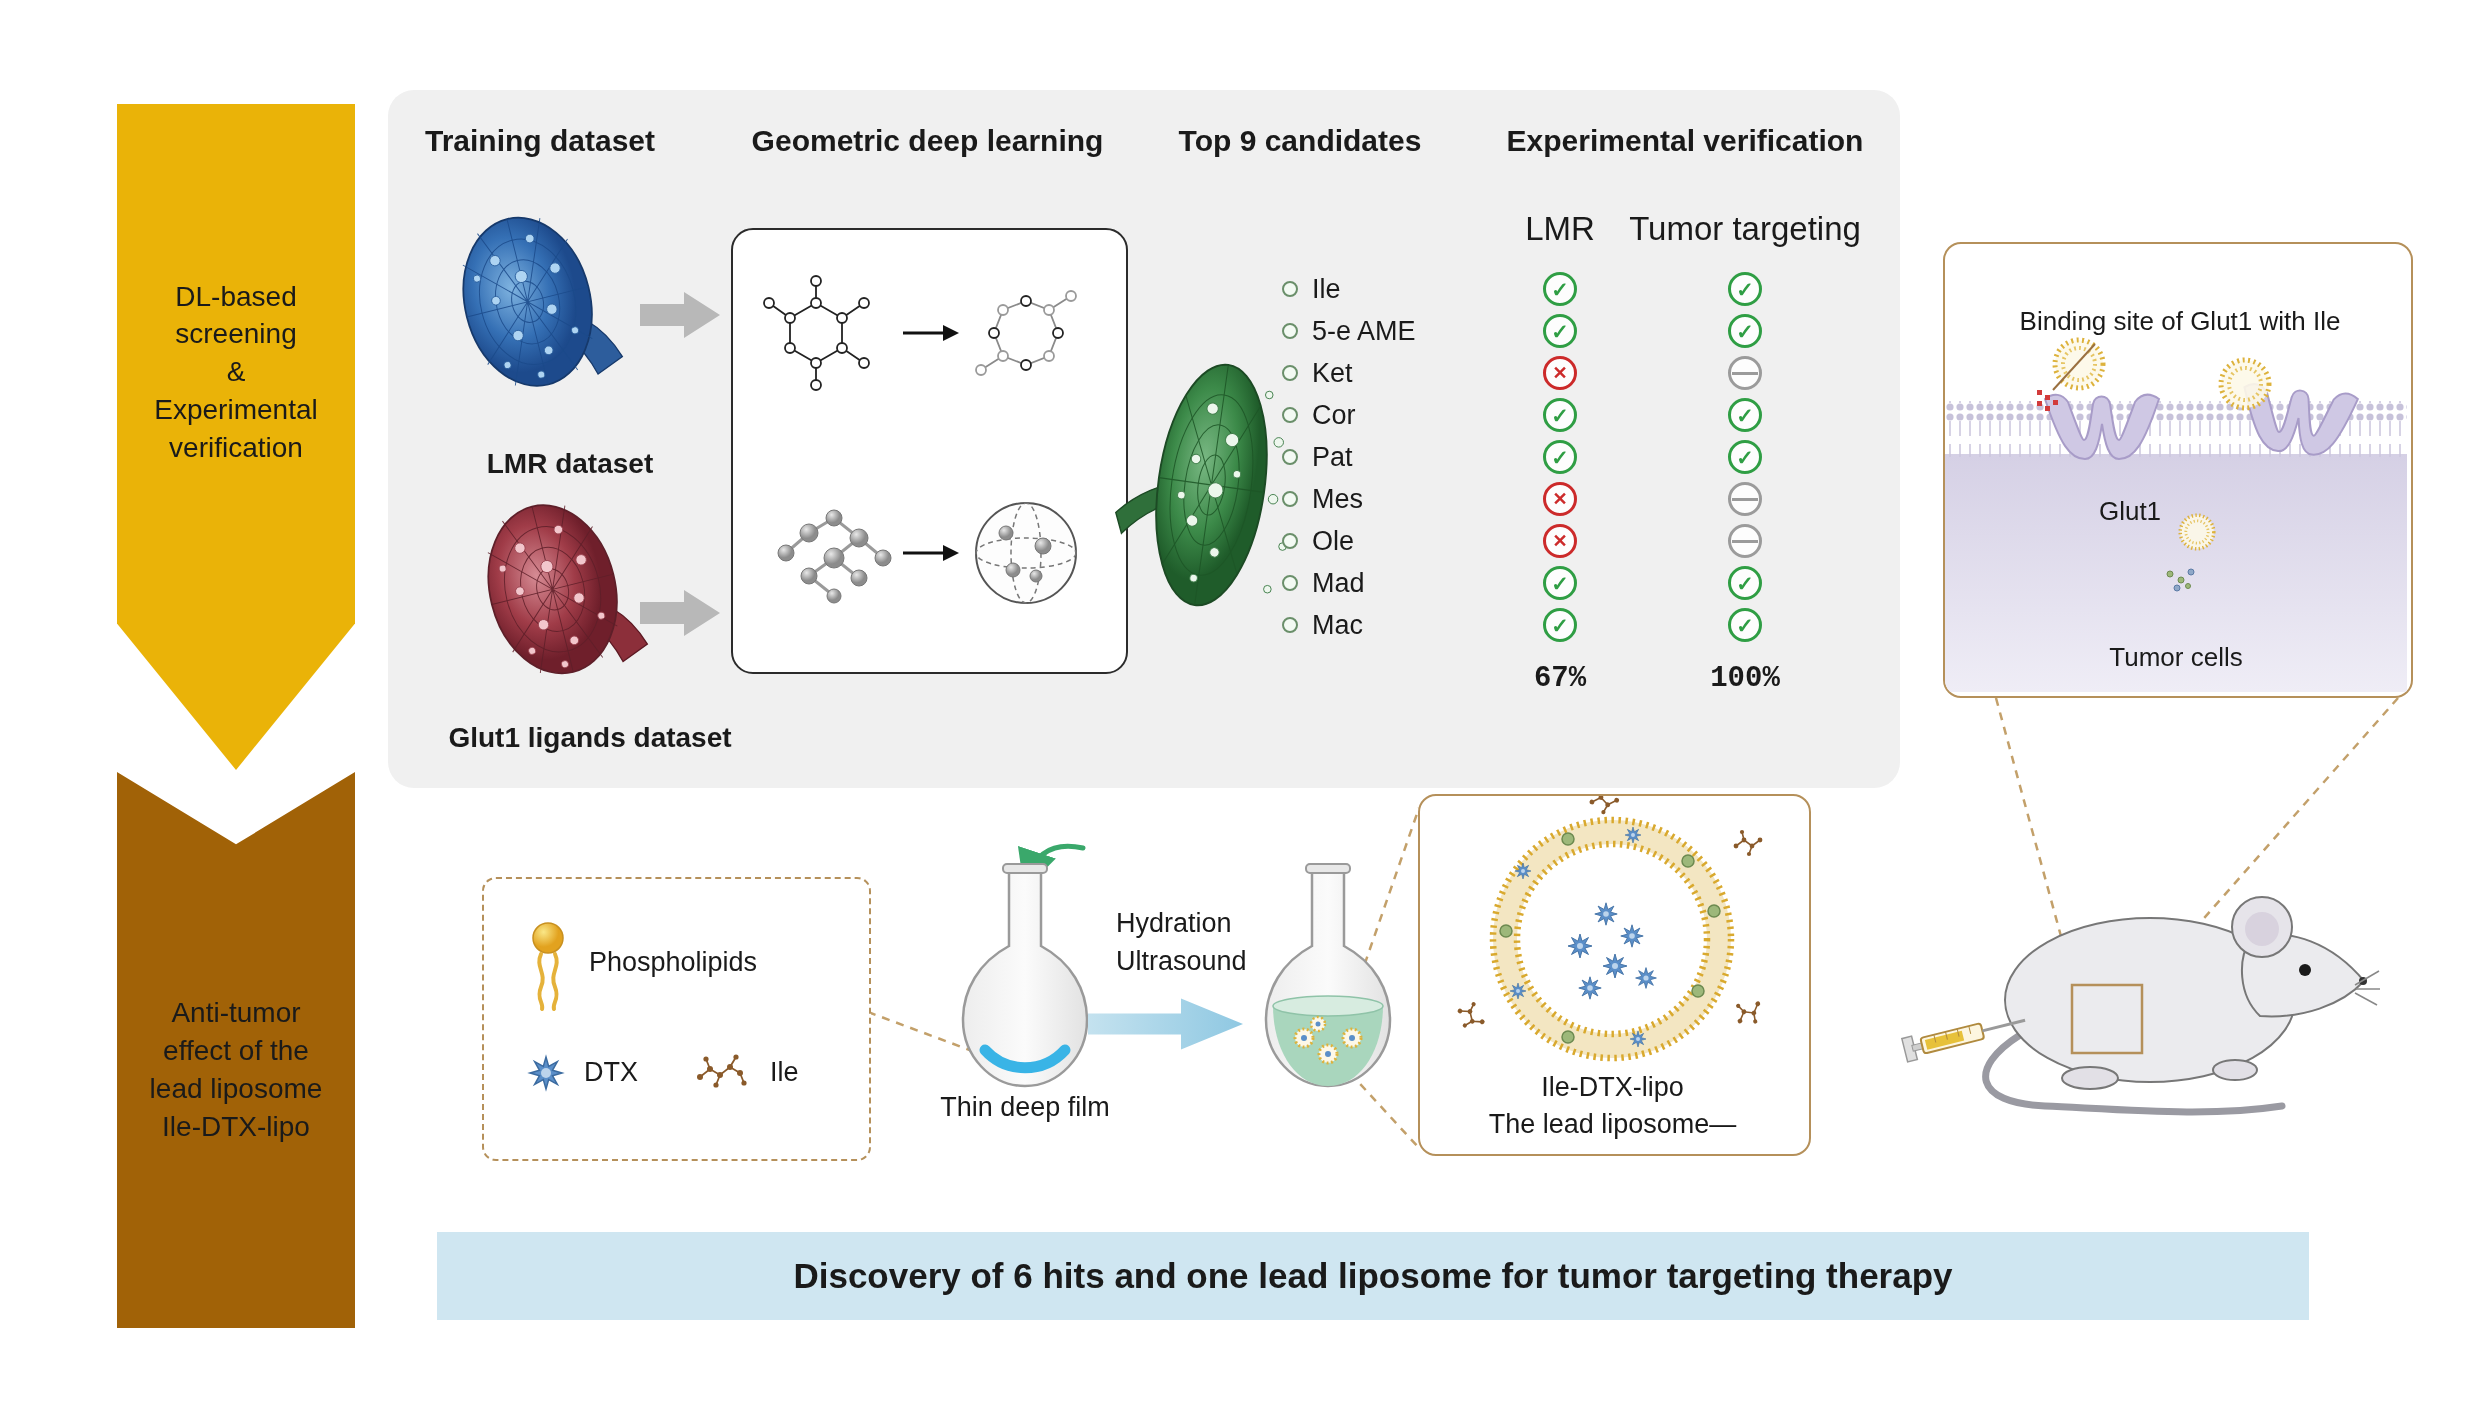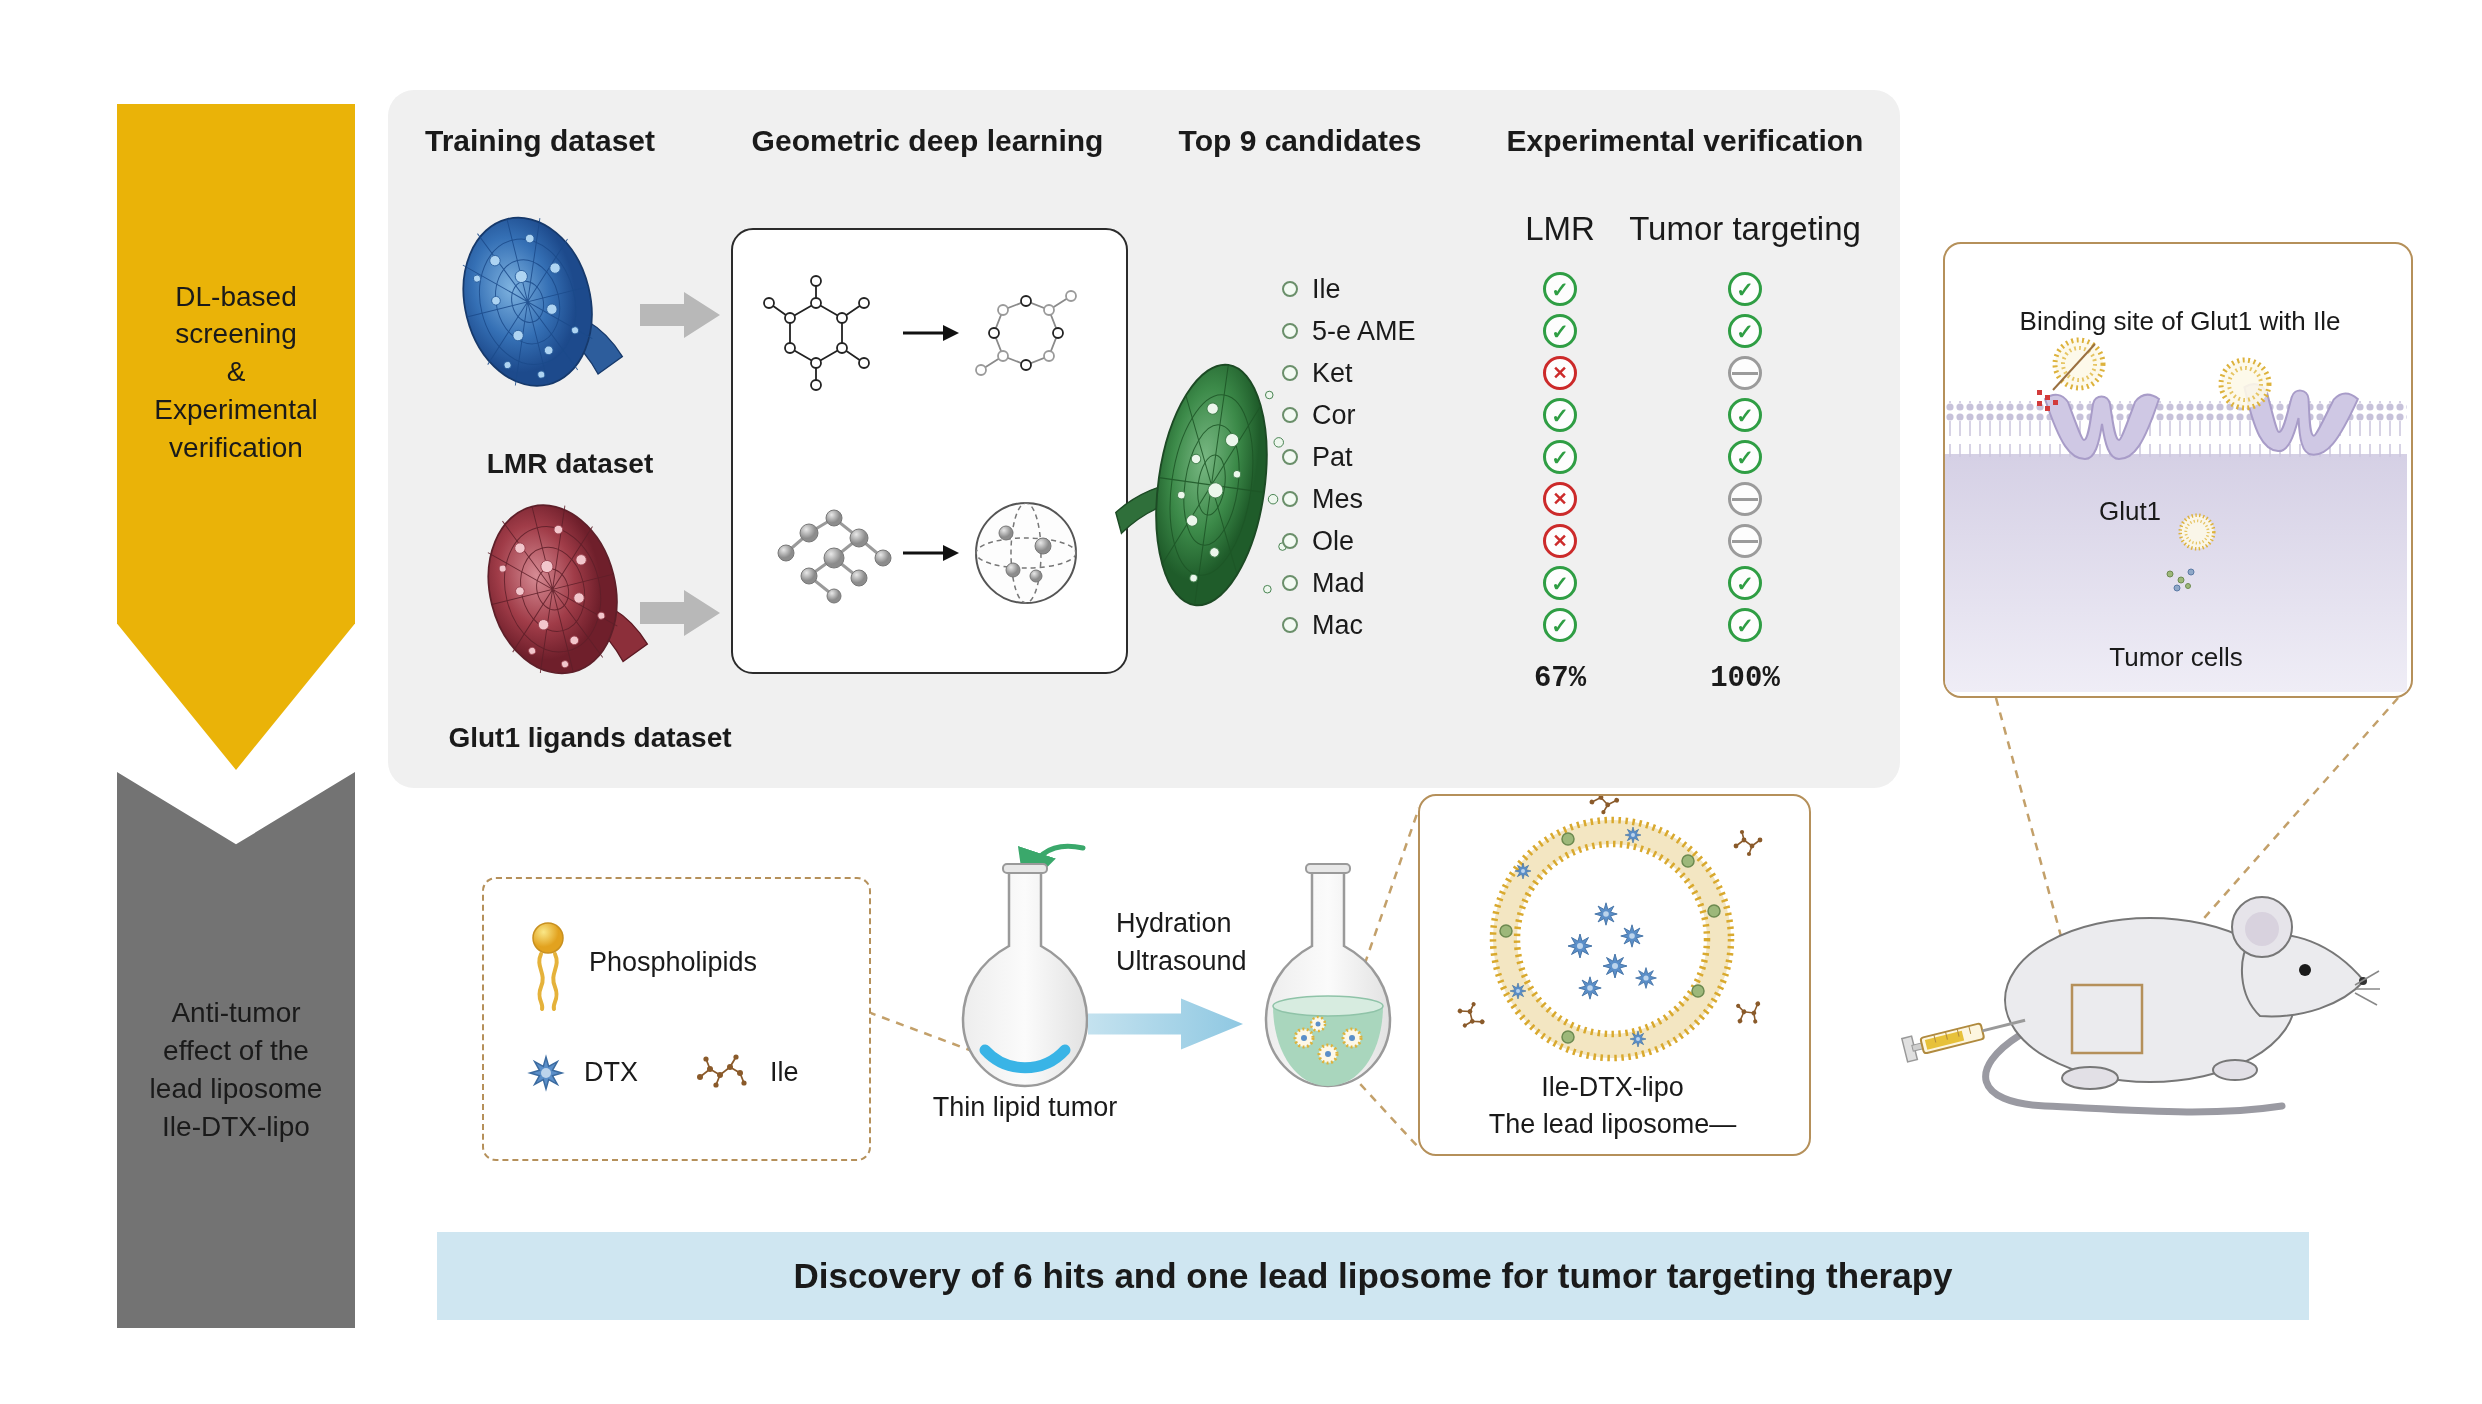--- a/index.html
+++ b/index.html
@@ -6,21 +6,21 @@
   .canvas{position:relative;width:2482px;height:1404px;background:#fff;overflow:hidden;
           font-family:"Liberation Sans",sans-serif;color:#1a1a1a;}
   .abs{position:absolute;}
   .ctr{display:flex;align-items:center;justify-content:center;text-align:center;}
   .col-header{font-size:30px;font-weight:700;text-align:center;}
   .sub-header{font-size:33px;text-align:center;}
   .total{font-size:29px;font-weight:700;text-align:center;font-family:Liberation Mono, monospace;}
   .dataset-label{font-size:28px;font-weight:700;text-align:center;}
   .small-label{font-size:27px;}
   .sidebar-blue{background:#eab308;clip-path:polygon(0 0,100% 0,100% 78%,50% 100%,0 78%);}
-  .sidebar-tan{background:#737373;clip-path:polygon(0 0,50% 13%,100% 0,100% 100%,0 100%);}
+  .sidebar-tan{background:#a16207;clip-path:polygon(0 0,50% 13%,100% 0,100% 100%,0 100%);}
   .sidebar-text{font-size:28px;line-height:1.35;text-align:center;}
   .panel{background:#f0f0f0;border-radius:26px;}
   .gdl-box{background:#fff;border:2.5px solid #2b2b2b;border-radius:22px;}
   .gray-arrow{background:#b8b8b8;clip-path:polygon(0% 26%,55% 26%,55% 0%,100% 50%,55% 100%,55% 74%,0% 74%);}
   .proc-arrow{background:linear-gradient(90deg,#c4e2ef,#8fc8e2);clip-path:polygon(0% 32%,60% 32%,60% 6%,100% 50%,60% 94%,60% 68%,0% 68%);}
   .cand-row{height:42px;display:flex;align-items:center;gap:14px;}
   .cand-dot{width:16px;height:16px;border-radius:50%;border:2px solid #6a8f6a;background:#f3faf3;box-sizing:border-box;flex:0 0 auto;}
   .cand-label{font-size:27px;}
   .marks-col{display:flex;flex-direction:column;}
   .mark-cell{height:42px;display:flex;align-items:center;justify-content:center;}
@@ -464,21 +464,21 @@
       </linearGradient>
       <marker id="garr" markerWidth="8" markerHeight="8" refX="5" refY="4" orient="auto">
         <path d="M0,0 L8,4 L0,8 Z" fill="#3aa86b"></path>
       </marker>
     </defs>
     <path d="M138,6 C110,0 92,10 84,34" stroke="#3aa86b" stroke-width="5" fill="none" marker-end="url(#garr)" stroke-linecap="round"></path>
     <path d="M64,30 L64,104 C34,120 18,148 18,178 C18,214 46,244 80,244 C114,244 142,214 142,178 C142,148 126,120 96,104 L96,30 Z" fill="url(#glass1)" stroke="#9a9a9a" stroke-width="2.5"></path>
     <rect x="58" y="22" width="44" height="9" rx="4" fill="#e8e8e8" stroke="#9a9a9a" stroke-width="2"></rect>
     <path d="M40,208 A54,54 0 0 0 120,208" stroke="#39b4e6" stroke-width="11" fill="none" stroke-linecap="round"></path>
   </svg>
-  <div class="abs small-label" style="left:930px;top:1092px;width:190px;text-align:center;">Thin lipid tumor</div>
+  <div class="abs small-label" style="left:930px;top:1092px;width:190px;text-align:center;">Thin deep film</div>
 
   <div class="abs" style="left:1116px;top:905px;width:170px;text-align:left;font-size:27px;line-height:1.4;">
     <div>Hydration</div>
     <div>Ultrasound</div>
   </div>
   <div class="abs proc-arrow" style="left:1088px;top:995px;width:155px;height:58px;"></div>
 
   <svg class="abs" style="left:1248px;top:842px;width:160px;height:252px;" viewBox="0 0 160 252">
     <path d="M64,30 L64,104 C34,120 18,148 18,178 C18,214 46,244 80,244 C114,244 142,214 142,178 C142,148 126,120 96,104 L96,30 Z" fill="url(#glass1)" stroke="#9a9a9a" stroke-width="2.5"></path>
     <path d="M25,164 C42,156 118,156 135,164 C135,206 114,244 80,244 C46,244 25,206 25,164 Z" fill="#a9d6bd"></path>

